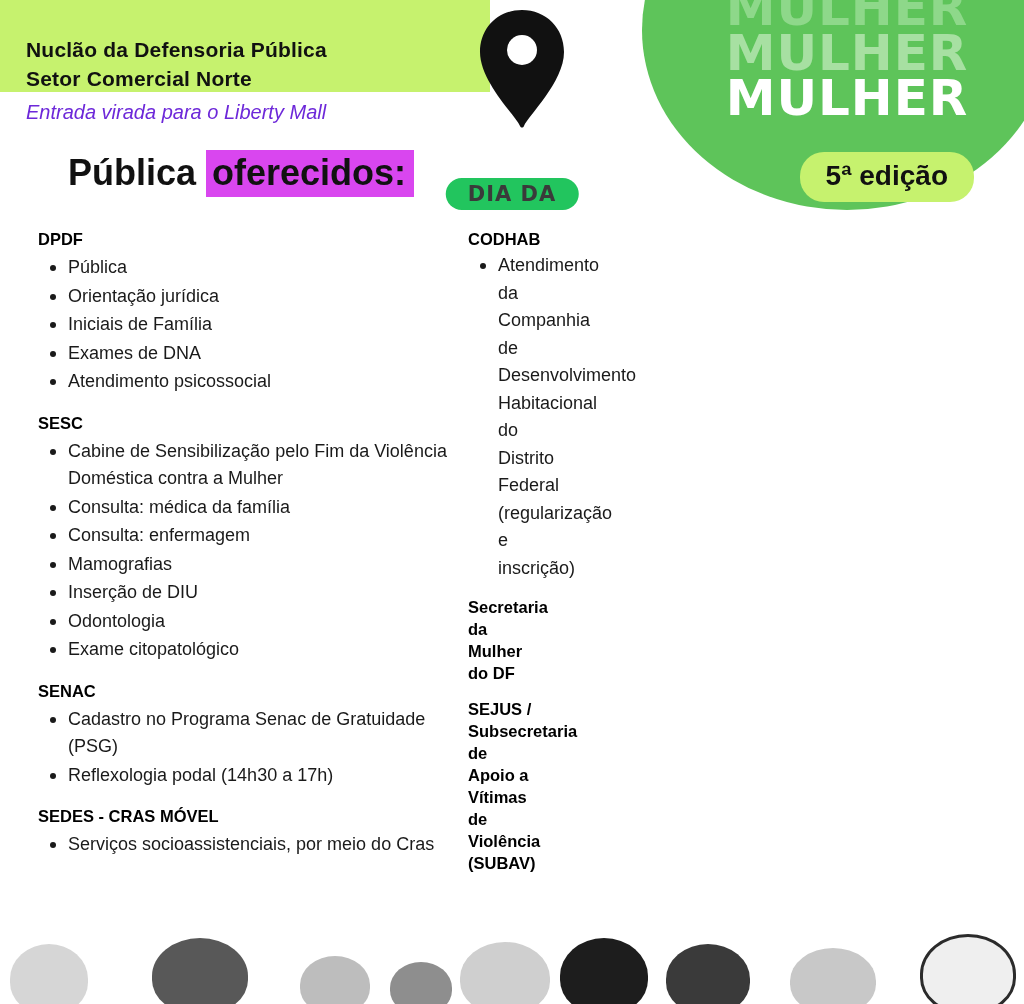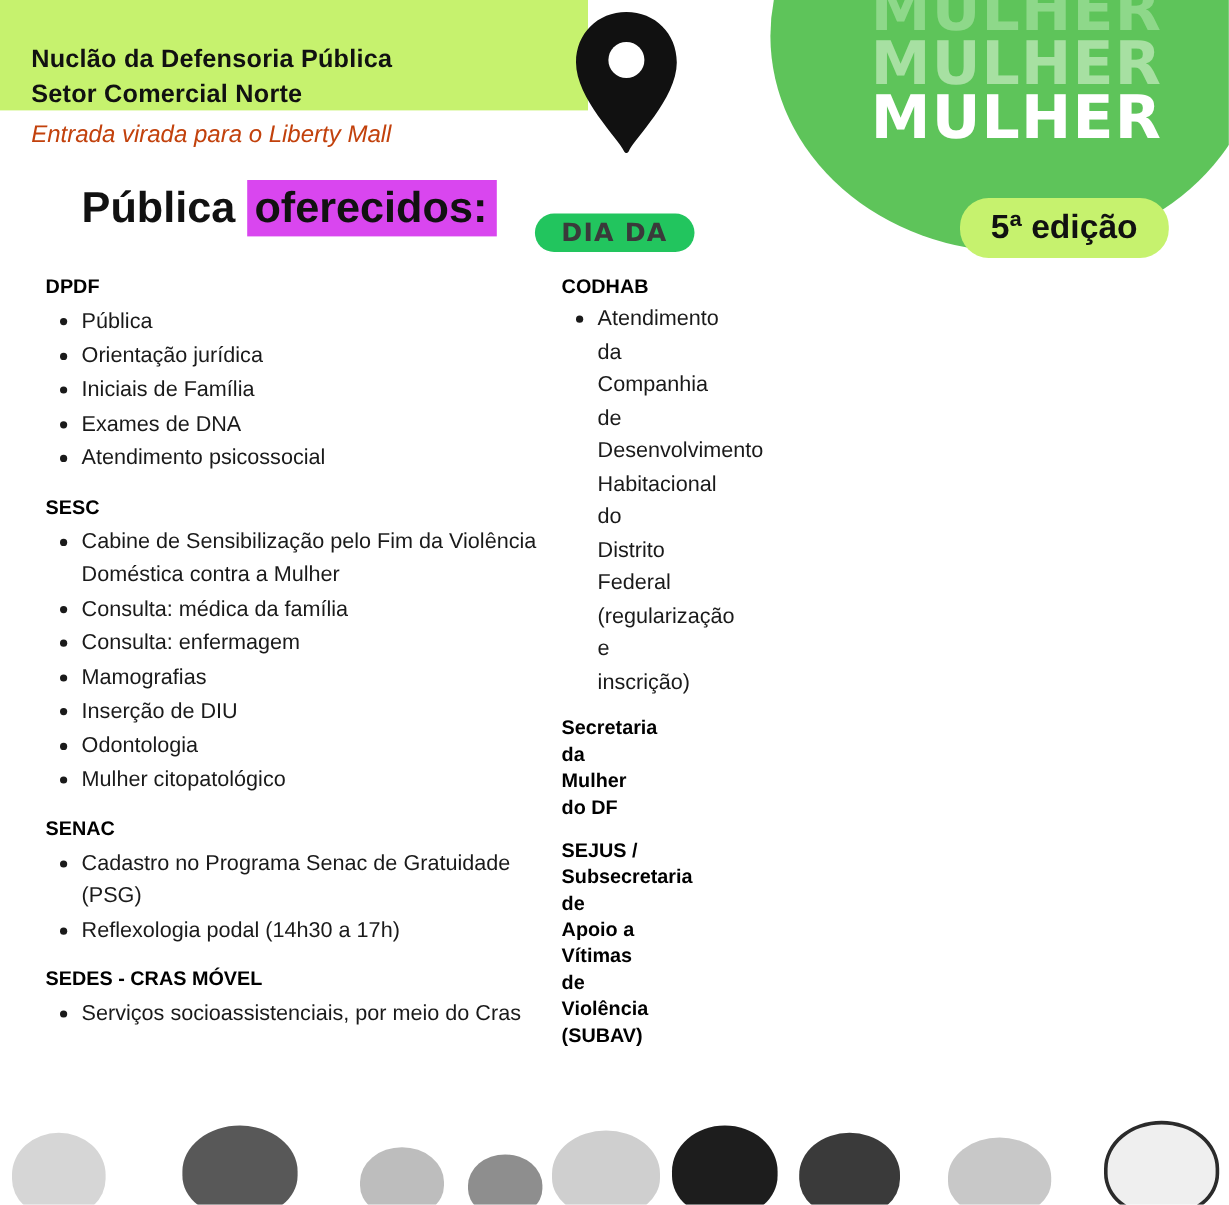--- a/index.html
+++ b/index.html
@@ -38,21 +38,21 @@
     font-weight: bold;
     letter-spacing: 0.2px;
     line-height: 29px;
     color: #111;
   }
   .header-banner .line3 {
     font-size: 20px;
     font-style: italic;
     line-height: 30px;
     margin-top: 4px;
-    color: #c2410c;
+    color: #6d28d9;
   }
 
   
   .pin {
     position: absolute;
     left: 476px;
     top: 8px;
     width: 92px;
     height: 122px;
   }
@@ -99,21 +99,21 @@
     font-weight: bold;
     font-size: 21px;
     letter-spacing: 1px;
     color: #3a3a3a;
     z-index: 3;
   }
 
   .edicao-badge {
     position: absolute;
     right: 50px;
-    top: 165px;
+    top: 152px;
     background: #c6f26e;
     border-radius: 24px;
     padding: 8px 26px 10px;
     font-size: 28px;
     font-weight: bold;
     color: #111;
     z-index: 4;
   }
 
   
@@ -259,21 +259,21 @@
 
     <div class="grp">
       <div class="grp-title">SESC</div>
       <ul class="items">
         <li>Cabine de Sensibilização pelo Fim da Violência Doméstica contra a Mulher</li>
         <li>Consulta: médica da família</li>
         <li>Consulta: enfermagem</li>
         <li>Mamografias</li>
         <li>Inserção de DIU</li>
         <li>Odontologia</li>
-        <li>Mulher citopatológico</li>
+        <li>Exame citopatológico</li>
       </ul>
     </div>
 
     <div class="grp">
       <div class="grp-title">SENAC</div>
       <ul class="items">
         <li>Cadastro no Programa Senac de Gratuidade (PSG)</li>
         <li>Reflexologia podal (14h30 a 17h)</li>
       </ul>
     </div>

